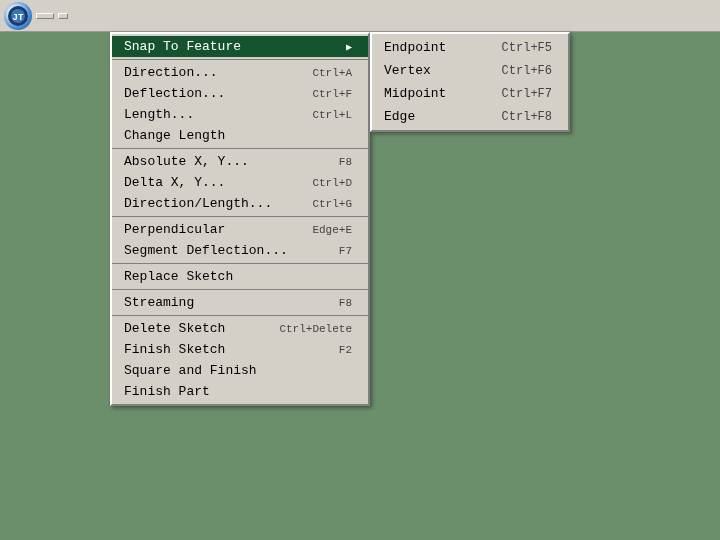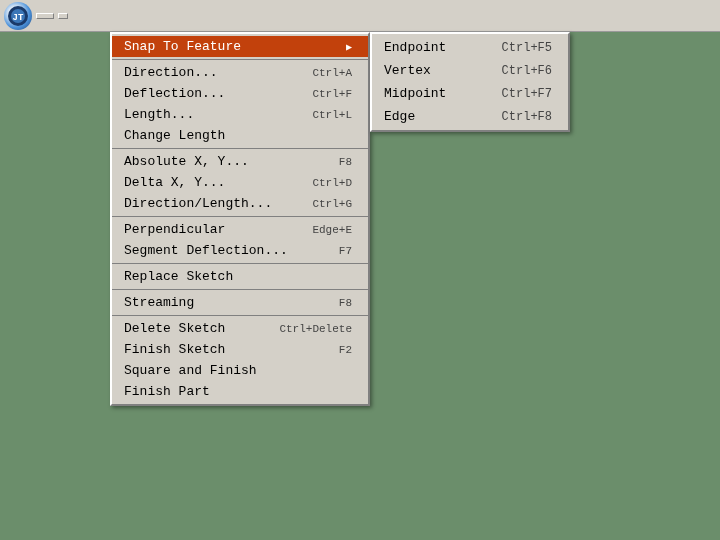--- a/index.html
+++ b/index.html
@@ -93,21 +93,21 @@
       justify-content: space-between;
       align-items: center;
       padding: 3px 16px 3px 12px;
       cursor: pointer;
       white-space: nowrap;
       color: #000;
       font-size: 13px;
     }
 
     .menu-item.highlighted {
-      background: #c2410c;
+      background: #14532d;
       color: #fff;
     }
 
     .menu-item .shortcut {
       color: #444;
       margin-left: 30px;
       font-size: 11px;
     }
 
     .menu-item .arrow {

